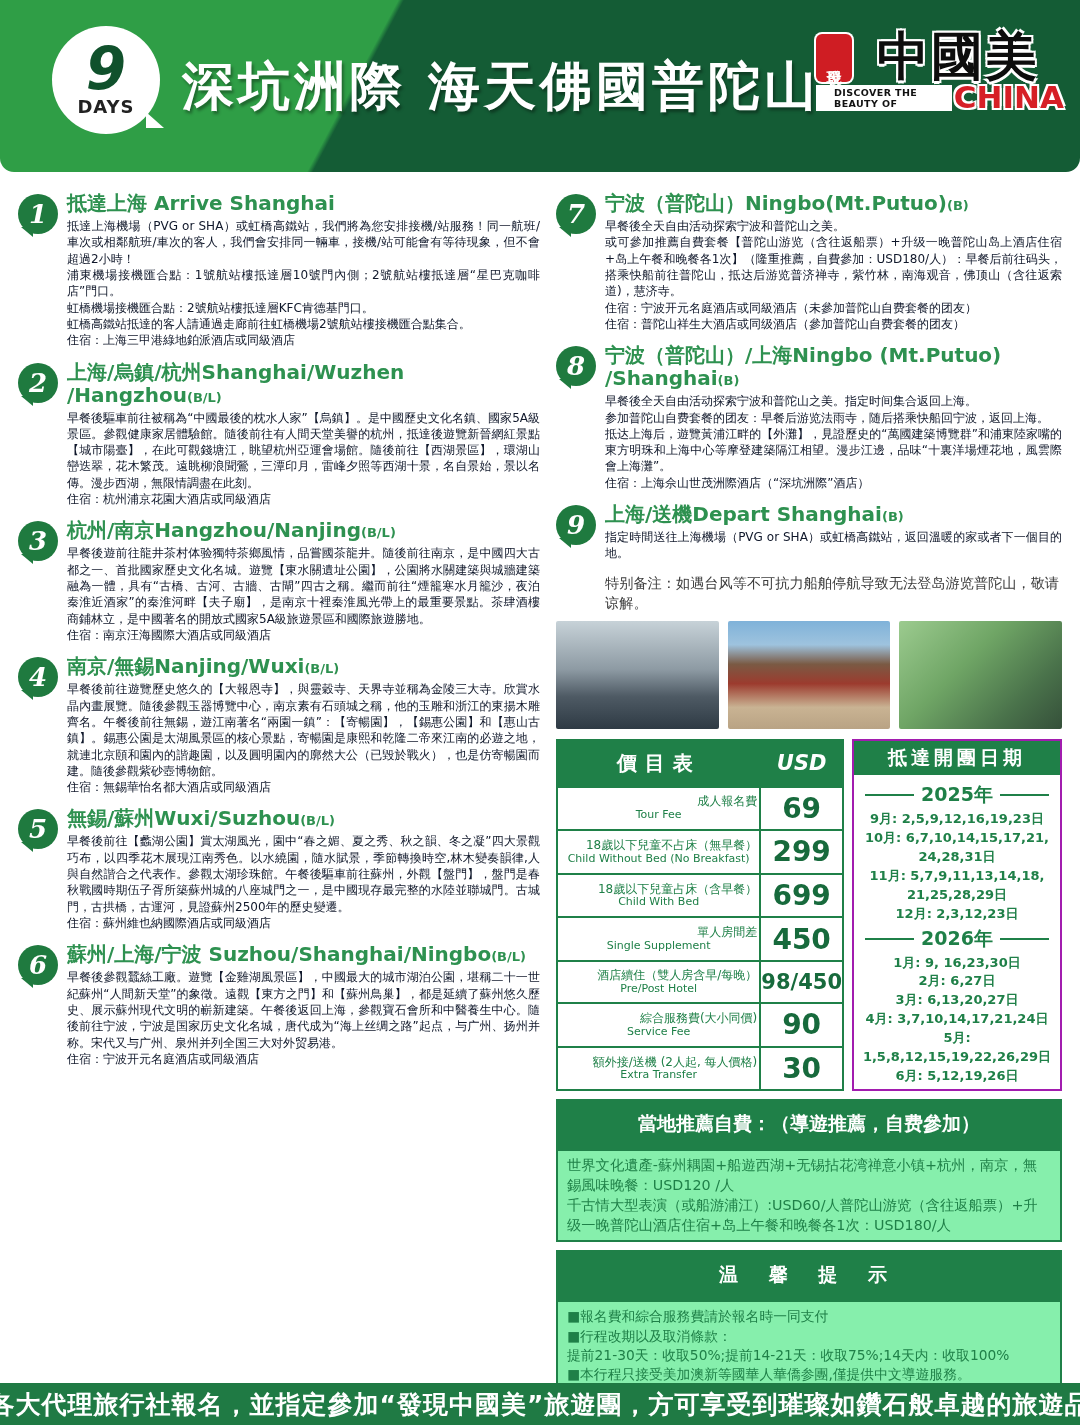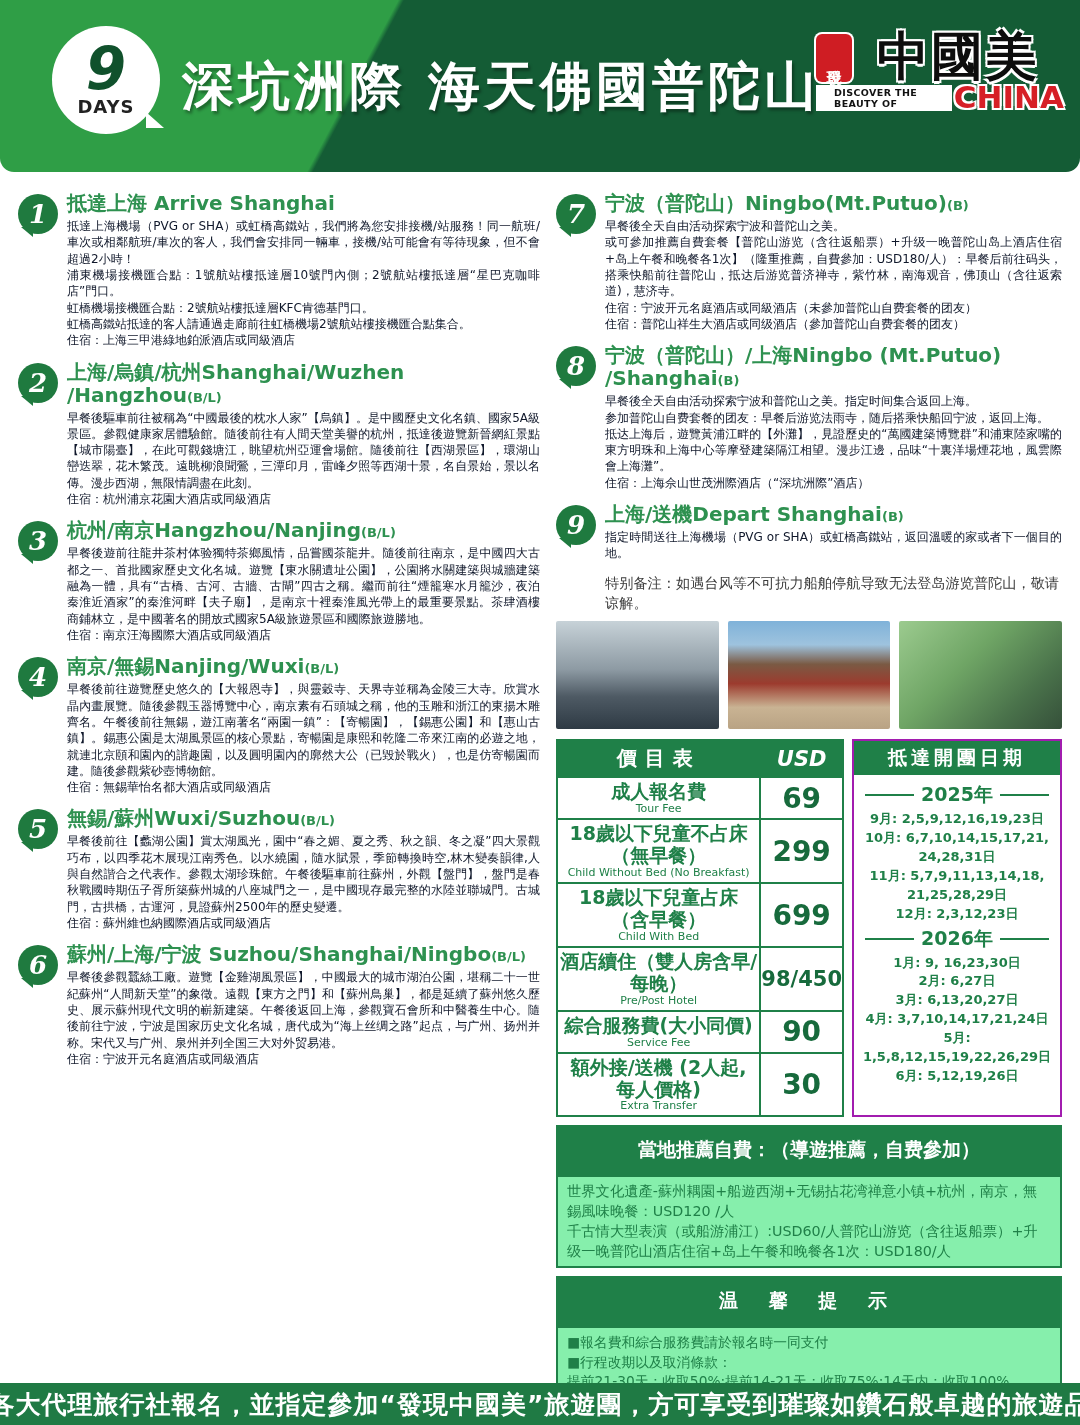--- a/index.html
+++ b/index.html
@@ -62,21 +62,21 @@
   .photo-3 { background:linear-gradient(135deg,#9ccB8f 0%,#6fa565 40%,#49714a 75%,#35503a 100%); }
 
   
   .tables-row { display:flex; gap:8px; }
   .price { width:288px; border-collapse:collapse; }
   .price th, .price td { border:2px solid #1f8048; }
   .price th { background:#1f8048; color:#fff; padding:4px 2px; }
   .pt-title { font-size:20px; letter-spacing:8px; }
   .pt-cur { font-size:21px;font-style:italic; }
   .pr-label { text-align:center; color:#1f8048; padding:3px 2px; }
-  .pr-zh { font-size:19px; font-weight:bold; line-height:1.15; }
+  .pr-zh { font-size:12px; font-weight:normal; line-height:1.15;text-align:right; }
   .pr-en { font-size:11px; line-height:1.1; }
   .pr-val { width:80px; text-align:center; color:#176a3c; font-size:28px; font-weight:bold; }
   .pr-val.sm { font-size:21px; }
 
   .dates { flex:1; border:2px solid #a21caf; display:flex; flex-direction:column; }
   .dates-hd { background:#1f8048; color:#fff; font-size:19px; font-weight:bold;
     text-align:center; letter-spacing:4px; padding:4px 0; }
   .dates-body { padding:5px 4px 4px 4px; text-align:center; color:#1f8048; }
   .year-row { display:flex; align-items:center; font-size:19px; font-weight:bold; margin:2px 0; }
   .year-row::before,.year-row::after { content:""; flex:1; border-top:2px solid #1f8048; margin:0 7px; }
@@ -258,20 +258,27 @@
                 <div class="pr-en">Child Without Bed (No Breakfast)</div>
               </td>
           <td class="pr-val">299</td>
         </tr>
         <tr>
           <td class="pr-label">
                 <div class="pr-zh">18歲以下兒童占床（含早餐）</div>
                 <div class="pr-en">Child With Bed</div>
               </td>
           <td class="pr-val">699</td>
+        </tr>
+        <tr>
+          <td class="pr-label">
+                <div class="pr-zh">單人房間差</div>
+                <div class="pr-en">Single Supplement</div>
+              </td>
+          <td class="pr-val">450</td>
         </tr>
         <tr>
           <td class="pr-label">
                 <div class="pr-zh">酒店續住（雙人房含早/每晚）</div>
                 <div class="pr-en">Pre/Post Hotel</div>
               </td>
           <td class="pr-val sm">98/450</td>
         </tr>
         <tr>
           <td class="pr-label">

